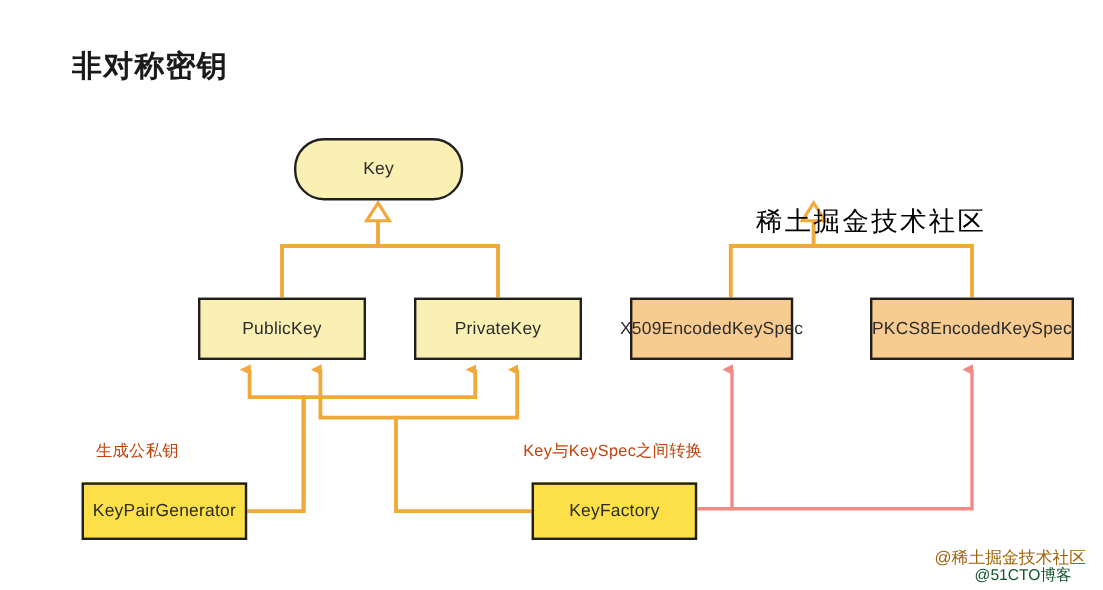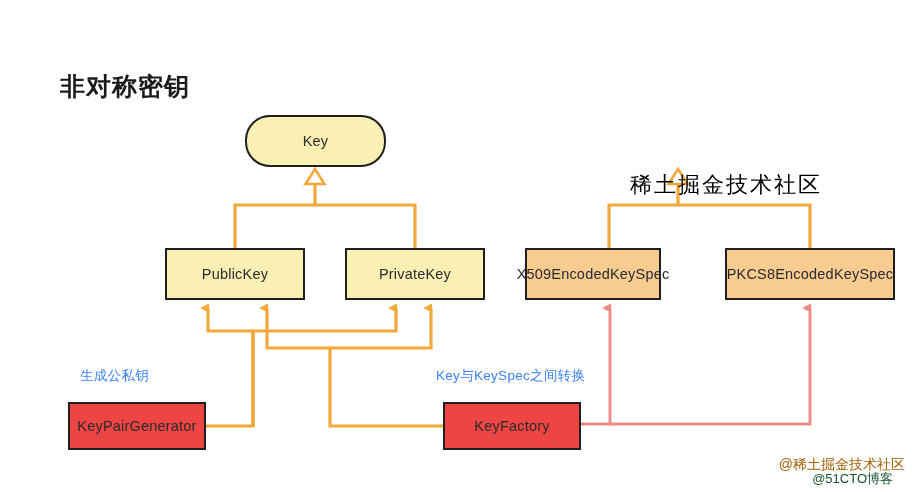--- a/index.html
+++ b/index.html
@@ -26,41 +26,40 @@
   }
   .page-title {
     position: absolute;
     left: 60px;
     top: 38px;
     font-size: 25px;
     font-weight: 700;
     color: #1a1a1a;
     letter-spacing: 1px;
     white-space: nowrap;
-    margin-top: 32px;
   }
   .node {
     position: absolute;
     box-sizing: border-box;
     border: 2.5px solid #1f1f1f;
     display: flex;
     align-items: center;
     justify-content: center;
     font-size: 14.5px;
     color: #2b2b2b;
     white-space: nowrap;
     letter-spacing: .2px;
   }
   .node.key-yellow { background: #faf0b4; }
   .node.spec-orange { background: #f8cb91; }
-  .node.factory-pink { background: #ef4444; }
+  .node.factory-pink { background: #fde047; }
   .edge-label {
     position: absolute;
     font-size: 13.5px;
-    color: #3b82f6;
+    color: #c2410c;
     white-space: nowrap;
     letter-spacing: .3px;
   }
   .watermark {
     position: absolute;
     color: #d9d9d9;
     white-space: nowrap;
     pointer-events: none;
     user-select: none;
   }

